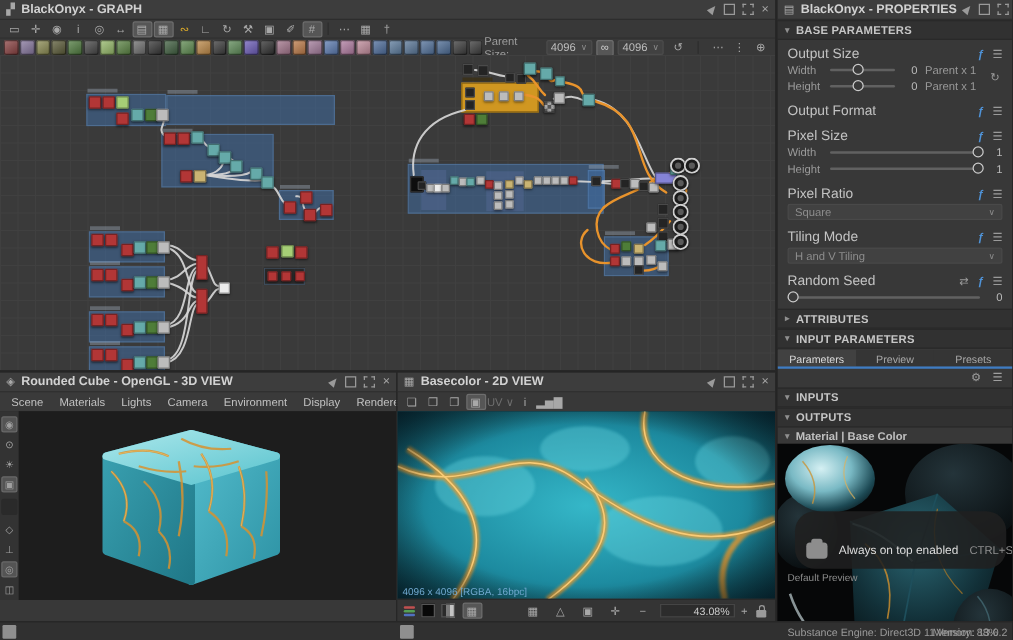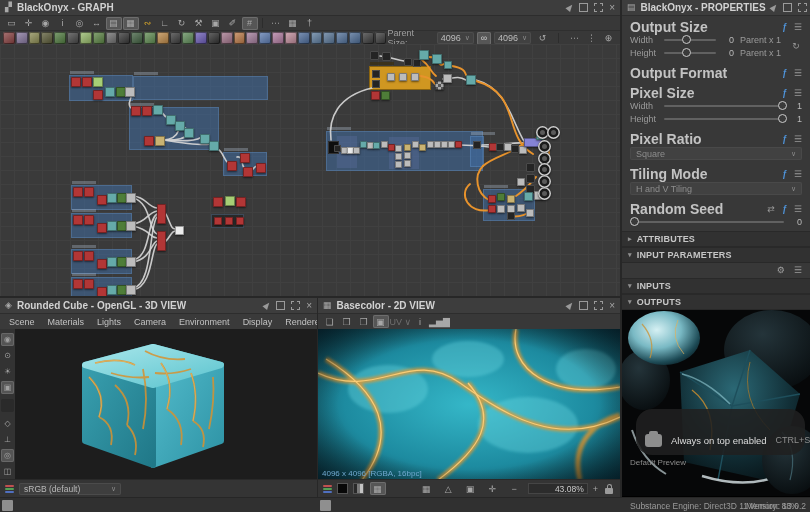--- a/index.html
+++ b/index.html
@@ -49,21 +49,21 @@
   .oc::after{content:"";position:absolute;left:4px;top:4px;width:5px;height:5px;border-radius:50%;background:#5a5a5a}
   #wires{position:absolute;left:0;top:0}
   .wg{stroke:#d6d6d6;stroke-width:1.6;fill:none;opacity:.92;stroke-linecap:round}
   .wo{stroke:#e8932c;stroke-width:1.9;fill:none;stroke-linecap:round}
   
   #props{left:622px;top:0;width:188px;height:497px;display:flex;flex-direction:column}
   .sec{height:14px;flex:none;background:#313131;display:flex;align-items:center;gap:5px;padding:0 6px;font-size:9px;font-weight:bold;color:#c6c6c6;border-top:1px solid #292929;border-bottom:1px solid #292929;letter-spacing:.2px}
   .chev{color:#8f8f8f;font-size:7px}
   .grp{padding:1px 8px 3px;flex:none}
   .glabel{display:flex;align-items:center;height:13px;margin-top:3px}
-  .gl{font-size:14px;font-weight:bold;color:#c3c3c3}
+  .gl{font-size:11px;font-weight:normal;color:#c3c3c3}
   .gicons{margin-left:auto;display:flex;gap:7px;font-size:9px;color:#9a9a9a;align-items:center}
   .fx{color:#4f93d8;font-weight:bold;font-style:italic}
   .prow{display:flex;align-items:center;height:13px;gap:6px;font-size:9px;color:#9a9a9a}
   .pl{width:28px;flex:none}
   .slider{flex:1;height:2px;background:#616161;position:relative;border-radius:1px}
   .knob{position:absolute;top:-3.5px;width:9px;height:9px;border-radius:50%;background:#3a3a3a;border:1.5px solid #cbcbcb;box-sizing:border-box}
   .pval{width:12px;text-align:right;color:#bababa;flex:none}
   .pmode{width:50px;color:#9a9a9a;flex:none}
   .sync{width:12px;color:#9a9a9a;font-size:9px;text-align:center}
   .dd{height:13px;background:#414141;border-radius:2px;display:flex;align-items:center;padding:0 6px;font-size:9px;color:#8d8d8d;margin-top:2px;box-shadow:inset 0 0 0 1px #494949}
@@ -383,20 +383,24 @@
     <span class="pico">▤</span>
     <span class="t">BlackOnyx - PROPERTIES</span>
     <div class="chrome">
       <span class="pin"></span>
       <span class="csq"></span>
       <span class="csq dash"></span>
 
     </div>
   </div>
 
+  <div class="sec">
+    <span class="chev">▾</span>
+    <span>BASE PARAMETERS</span>
+  </div>
 
   <div class="grp">
     <div class="glabel">
       <span class="gl">Output Size</span>
       <span class="gicons">
         <span class="fx">ƒ</span>
         <span>☰</span>
       </span>
     </div>
     <div style="display:flex;align-items:center">
@@ -503,32 +507,41 @@
 
   <div class="sec">
     <span class="chev">▸</span>
     <span>ATTRIBUTES</span>
   </div>
   <div class="sec">
     <span class="chev">▾</span>
     <span>INPUT PARAMETERS</span>
   </div>
 
+  <div class="tabs" id="prop-tabs">
+      <span class="tab active">Parameters</span>
+      <span class="tab">Preview</span>
+      <span class="tab">Presets</span>
+    </div>
   <div class="ticons">
     <span>⚙</span>
     <span>☰</span>
   </div>
 
   <div class="sec">
     <span class="chev">▾</span>
     <span>INPUTS</span>
   </div>
   <div class="sec">
     <span class="chev">▾</span>
     <span>OUTPUTS</span>
+  </div>
+  <div class="matrow">
+    <span class="chev">▾</span>
+    <span>Material | Base Color</span>
   </div>
 
   <div id="prev">
     <svg viewBox="0 0 188 186" preserveAspectRatio="none">
       <defs>
         <radialGradient id="s1" cx="40%" cy="35%" r="75%">
           <stop offset="0%" stop-color="#d5f0f3"></stop>
             <stop offset="45%" stop-color="#79b9c4"></stop>
           <stop offset="80%" stop-color="#1d4a55"></stop>
             <stop offset="100%" stop-color="#06151a"></stop>
@@ -623,31 +636,20 @@
       <g fill="none" stroke="#d79230" stroke-width="1.8" opacity=".85">
         <path d="M80,34 Q104,28 120,36 M130,22 Q148,32 170,30 M176,40 Q158,46 140,44 M96,44 Q116,50 134,48"></path>
         <path d="M74,48 Q92,66 84,88 M84,88 Q100,96 96,116 M100,56 Q118,72 112,96 M112,96 Q124,108 120,126 M128,40 Q134,70 128,100"></path>
         <path d="M146,34 Q160,54 152,80 M152,80 Q170,92 166,116 M176,44 Q184,66 178,92 M178,92 Q192,100 188,118 M198,48 Q200,72 194,100"></path>
       </g>
       <g fill="none" stroke="#eec06a" stroke-width=".7" opacity=".8">
         <path d="M80,34 Q104,28 120,36 M74,48 Q92,66 84,88 M146,34 Q160,54 152,80 M176,44 Q184,66 178,92"></path>
       </g>
     </svg>
   </div>
-  <div class="vstatus">
-    <span class="cstack">
-        <i class="cr"></i>
-        <i class="cg"></i>
-        <i class="cb"></i>
-      </span>
-    <span class="dd2">
-      <span>sRGB (default)</span>
-      <span class="dar">∨</span>
-    </span>
-  </div>
 </div>
 
 <div class="panel" id="p2d" style="left:318px;top:298px;width:302px;height:199px">
   <div class="ph">
     <span class="pico">▦</span>
     <span class="t">Basecolor - 2D VIEW</span>
     <div class="chrome">
       <span class="pin"></span>
       <span class="csq"></span>
       <span class="csq dash"></span>

